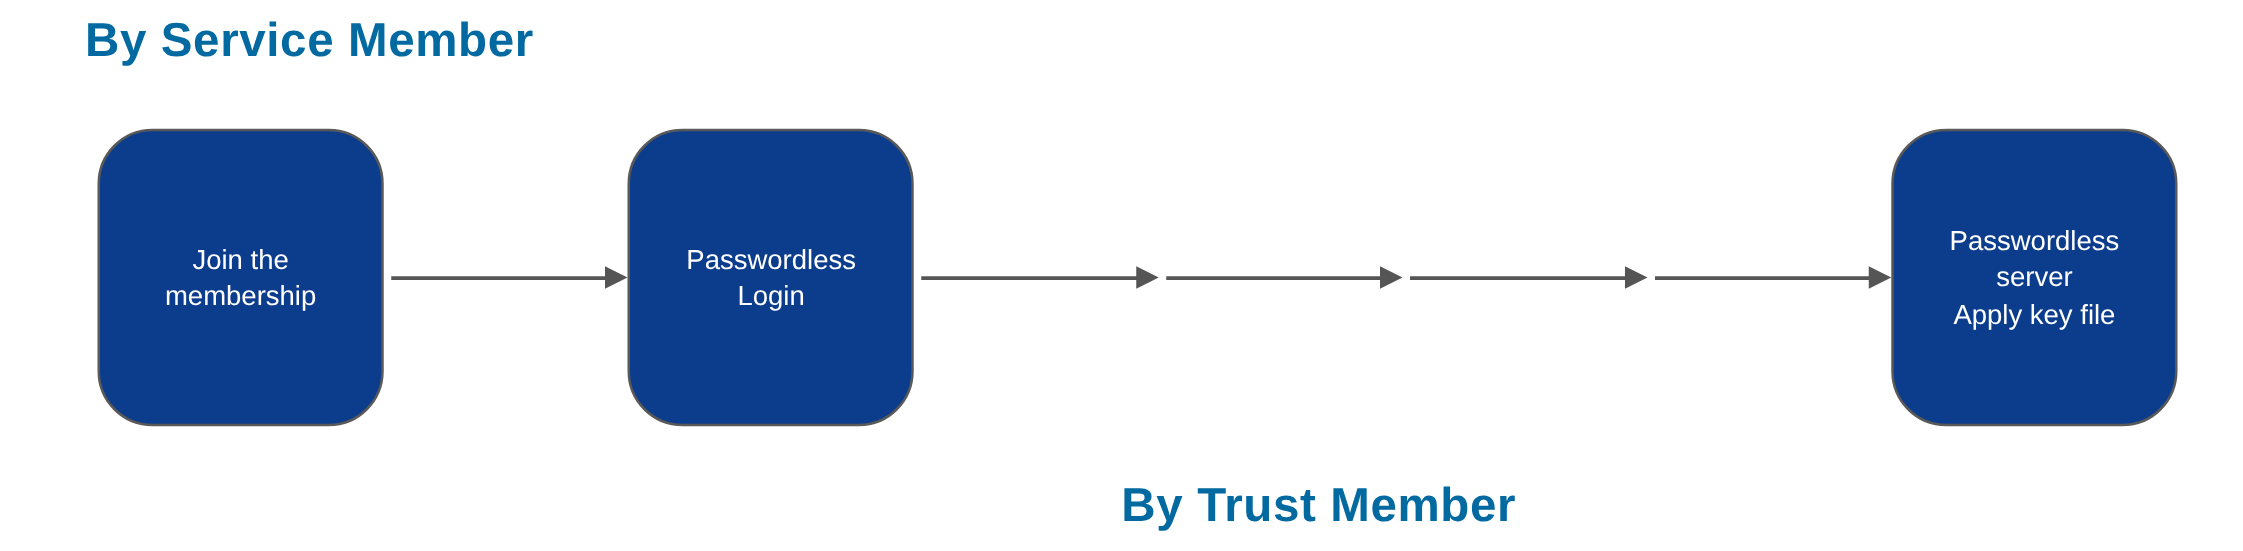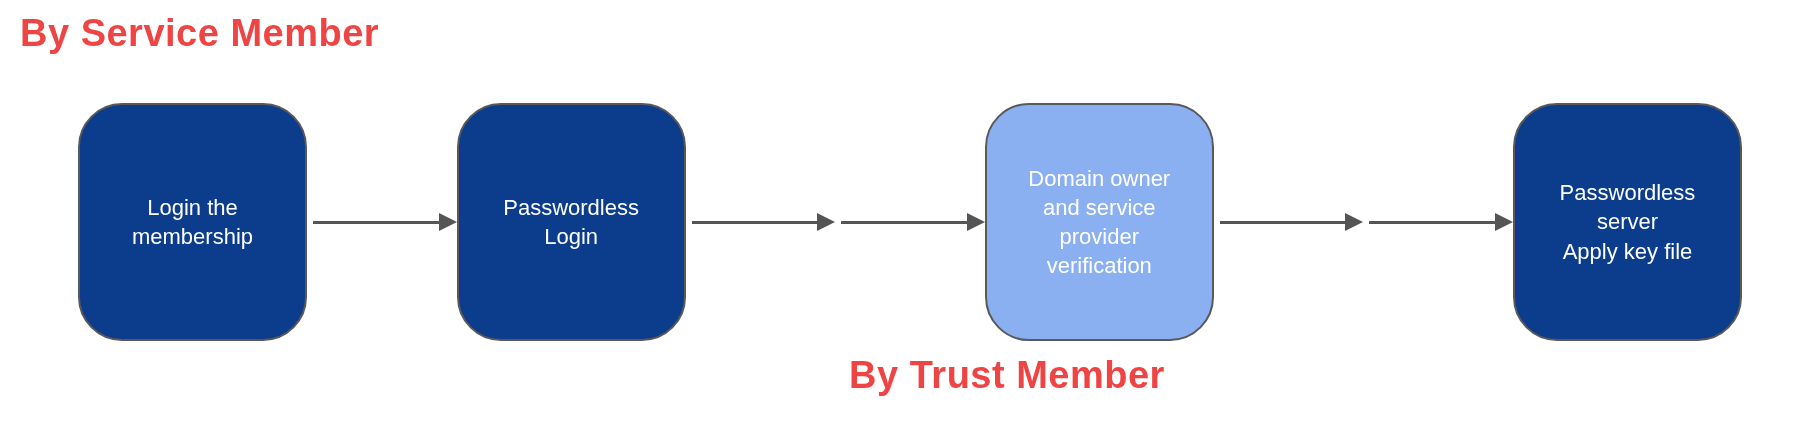--- a/index.html
+++ b/index.html
@@ -11,31 +11,32 @@
     height: 441px;
     background: #ffffff;
     position: relative;
     overflow: hidden;
     font-family: "Liberation Sans", sans-serif;
   }
   .heading {
     position: absolute;
     font-weight: bold;
     font-size: 38px;
-    color: #ef4444;
+    color: #0369a1;
     white-space: nowrap;
     letter-spacing: 0.5px;
+    margin-left: 48px;
   }
   .heading-top {
     left: 20px;
     top: 12px;
   }
   .heading-bottom {
     left: 1007px;
-    top: 354px;
+    top: 384px;
     transform: translateX(-50%);
     text-align: right;
   }
   .flow-row {
     position: absolute;
     left: 78px;
     top: 103px;
     width: 1664px;
     height: 238px;
     display: flex;
@@ -85,37 +86,33 @@
     border-top: 9px solid transparent;
     border-bottom: 9px solid transparent;
   }
 </style>
 </head>
 <body>
 
 <div class="heading heading-top">By Service Member</div>
 
 <div class="flow-row">
-  <div class="flow-box dark">Login the
+  <div class="flow-box dark">Join the
 membership</div>
 
   <div class="flow-arrow"></div>
 
   <div class="flow-box dark">Passwordless
 Login</div>
 
   <div class="flow-arrow"></div>
 
 
   <div class="flow-arrow"></div>
 
-  <div class="flow-box light">Domain owner
-and  service
-provider
-verification</div>
 
   <div class="flow-arrow"></div>
 
 
   <div class="flow-arrow"></div>
 
   <div class="flow-box dark">Passwordless
 server
 Apply key file</div>
 </div>

